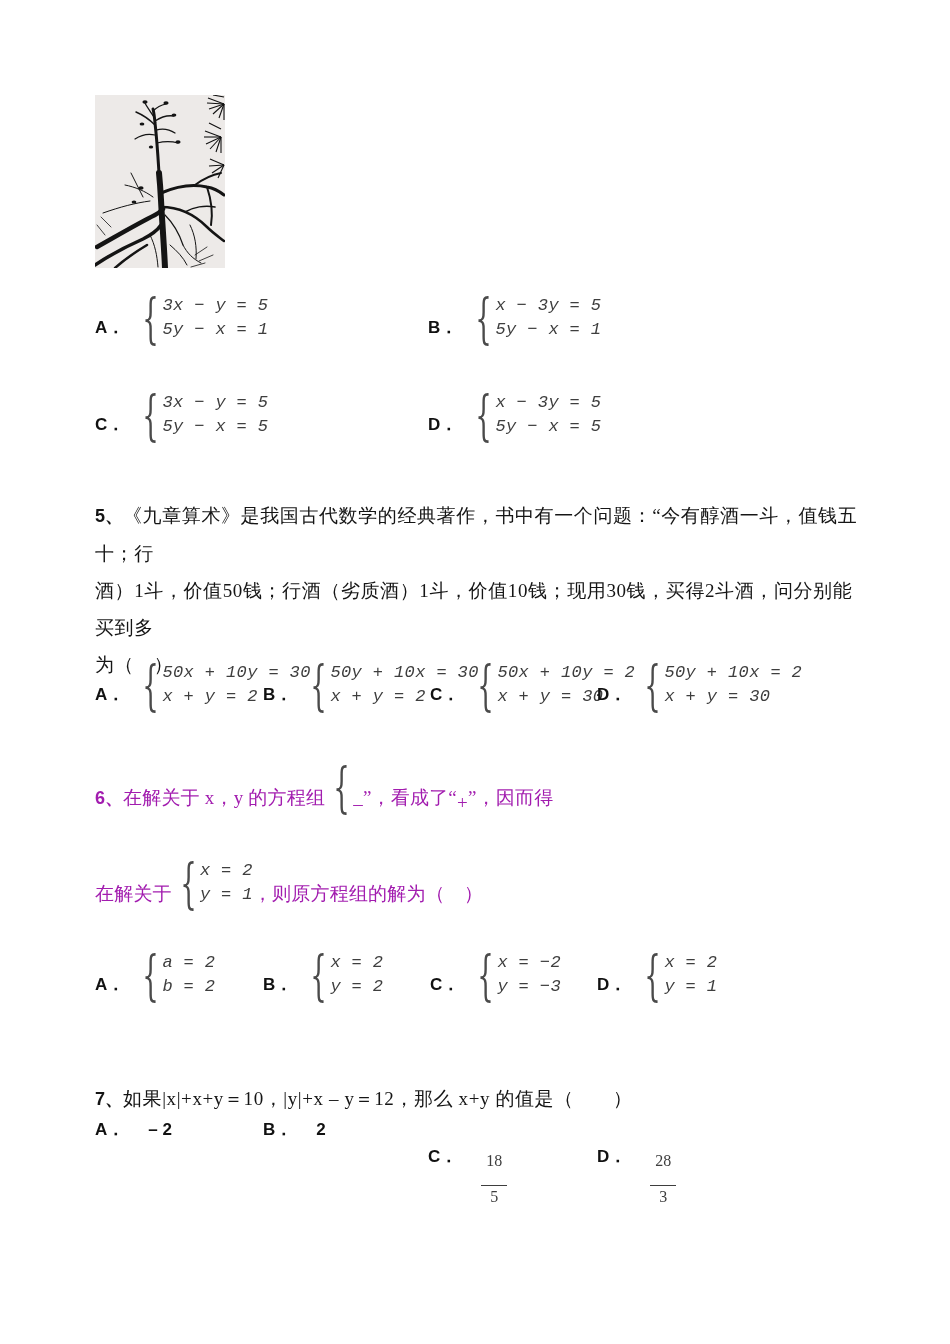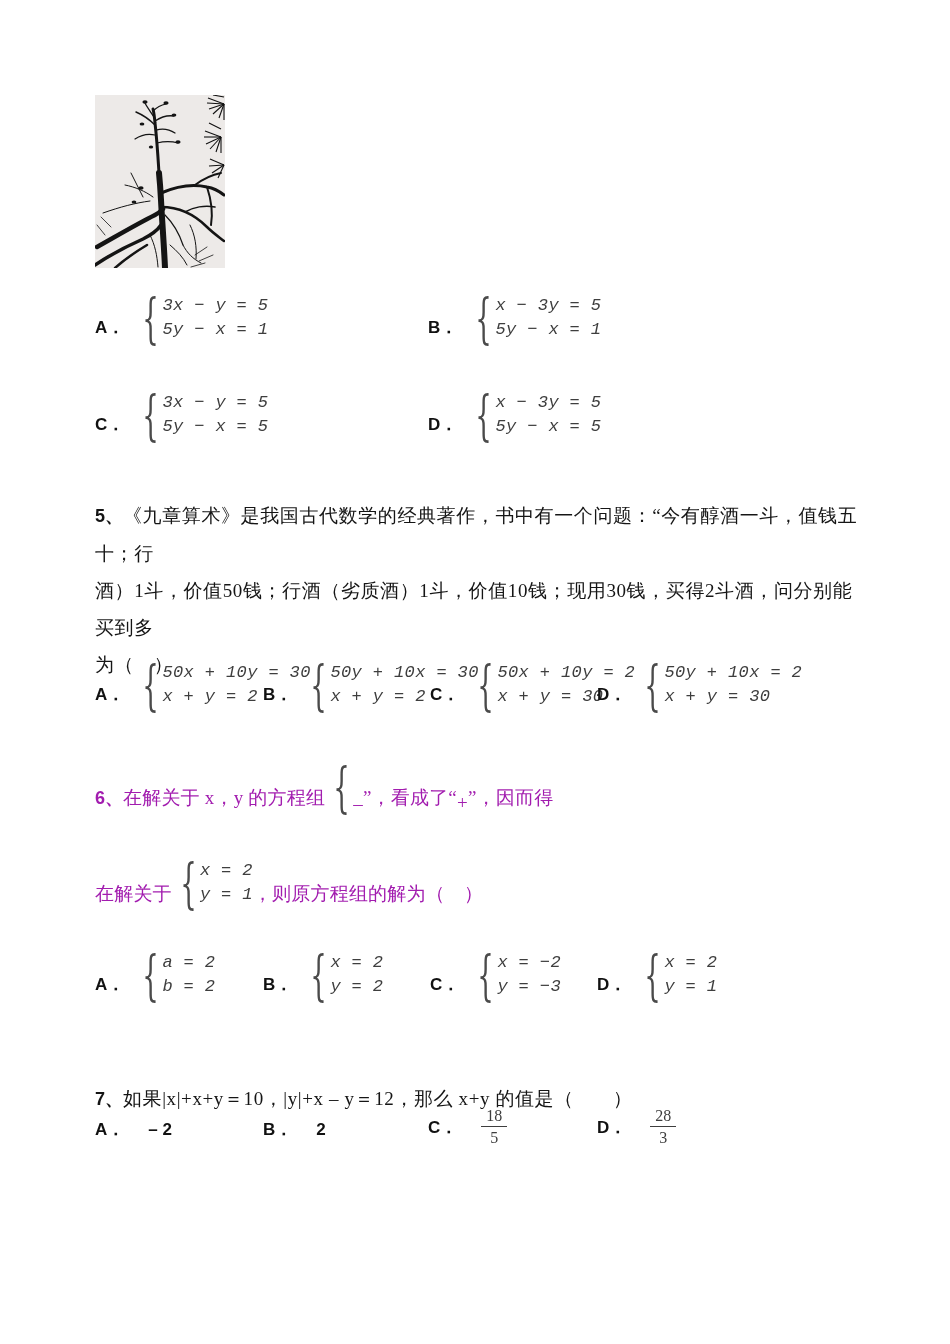--- a/index.html
+++ b/index.html
@@ -52,21 +52,21 @@
   .q7val{
     font-family:"Liberation Sans","DejaVu Sans",sans-serif;
     font-weight:bold;font-size:17px;color:#111;
     margin-left:14px;white-space:nowrap;
   }
   .frac{
     display:inline-block;text-align:center;
     font-family:"Liberation Serif","DejaVu Serif",serif;
     font-size:16px;color:#3e3e3e;margin-left:14px;line-height:1.25;
   }
-  .frac .num{display:block;border-bottom:1.2px solid #3e3e3e;padding:0 5px 0;}
+  .frac .num{display:block;border-bottom:1.2px solid #3e3e3e;padding:0 5px 14px;margin-top:45px;}
   .frac .den{display:block;padding-top:1px;}
 </style>
 </head>
 <body>
 
 <div class="page">
 
   <div class="abs photo">
     <svg width="130" height="173" viewBox="0 0 130 173" xmlns="http://www.w3.org/2000/svg">
       <rect width="130" height="173" fill="#edeae8"></rect>

